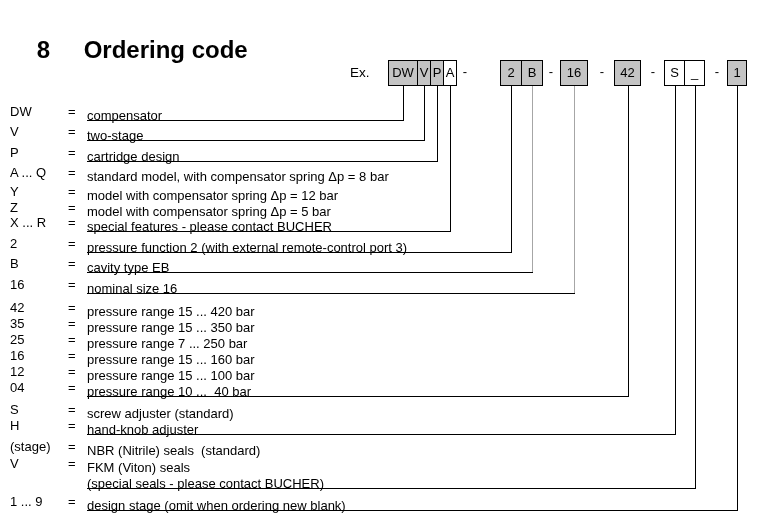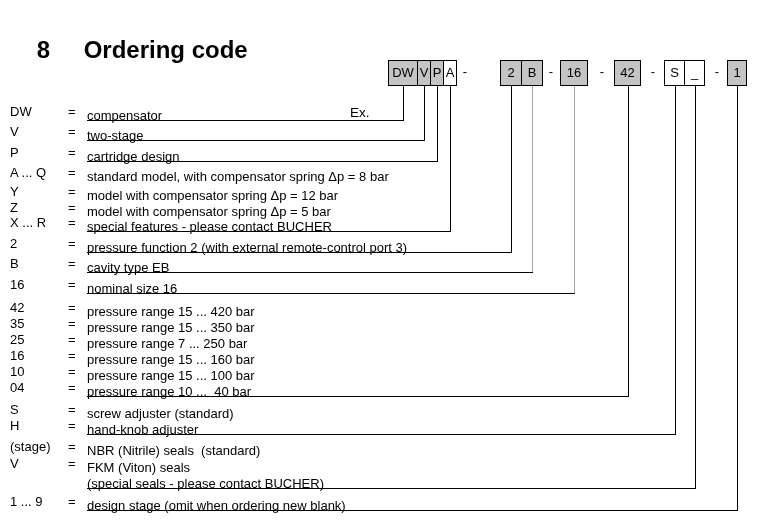--- a/index.html
+++ b/index.html
@@ -6,21 +6,21 @@
   #page{
     position:relative;
     width:766px;height:524px;
     background:#ffffff;
     font-family:"Liberation Sans",sans-serif;
     color:#000;
     overflow:hidden;
   }
   .title{position:absolute;left:10px;top:8px;font-size:24px;font-weight:bold;white-space:pre;}
   .title-num{display:inline-block;width:47px;}
-  .ex-label{position:absolute;left:350px;top:65px;font-size:13.5px;margin-top:40px;}
+  .ex-label{position:absolute;left:350px;top:65px;font-size:13.5px;}
   .code-box{
     position:absolute;top:60px;height:26px;
     box-sizing:border-box;border:1px solid #000;
     background:#fff;font-size:13px;text-align:center;line-height:23px;
   }
   .dash{position:absolute;top:60px;height:26px;font-size:13px;text-align:center;line-height:24px;}
   .row{position:absolute;left:10px;height:16px;font-size:13px;line-height:14px;}
   .row .code{position:absolute;left:0;top:1px;white-space:pre;}
   .row .eq{position:absolute;left:58px;top:1px;}
   .row .desc{position:absolute;left:77px;top:5px;white-space:pre;}
@@ -118,21 +118,21 @@
         <span class="code">25</span>
         <span class="eq">=</span>
         <span class="desc">pressure range 7 ... 250 bar</span>
       </div>
       <div class="row" style="top: 348px;">
         <span class="code">16</span>
         <span class="eq">=</span>
         <span class="desc">pressure range 15 ... 160 bar</span>
       </div>
       <div class="row" style="top: 364px;">
-        <span class="code">10</span>
+        <span class="code">12</span>
         <span class="eq">=</span>
         <span class="desc">pressure range 15 ... 100 bar</span>
       </div>
       <div class="row" style="top: 380px;">
         <span class="code">04</span>
         <span class="eq">=</span>
         <span class="desc">pressure range 10 ...&nbsp;&nbsp;40 bar</span>
       </div>
       <div class="row" style="top: 402px;">
         <span class="code">S</span>

